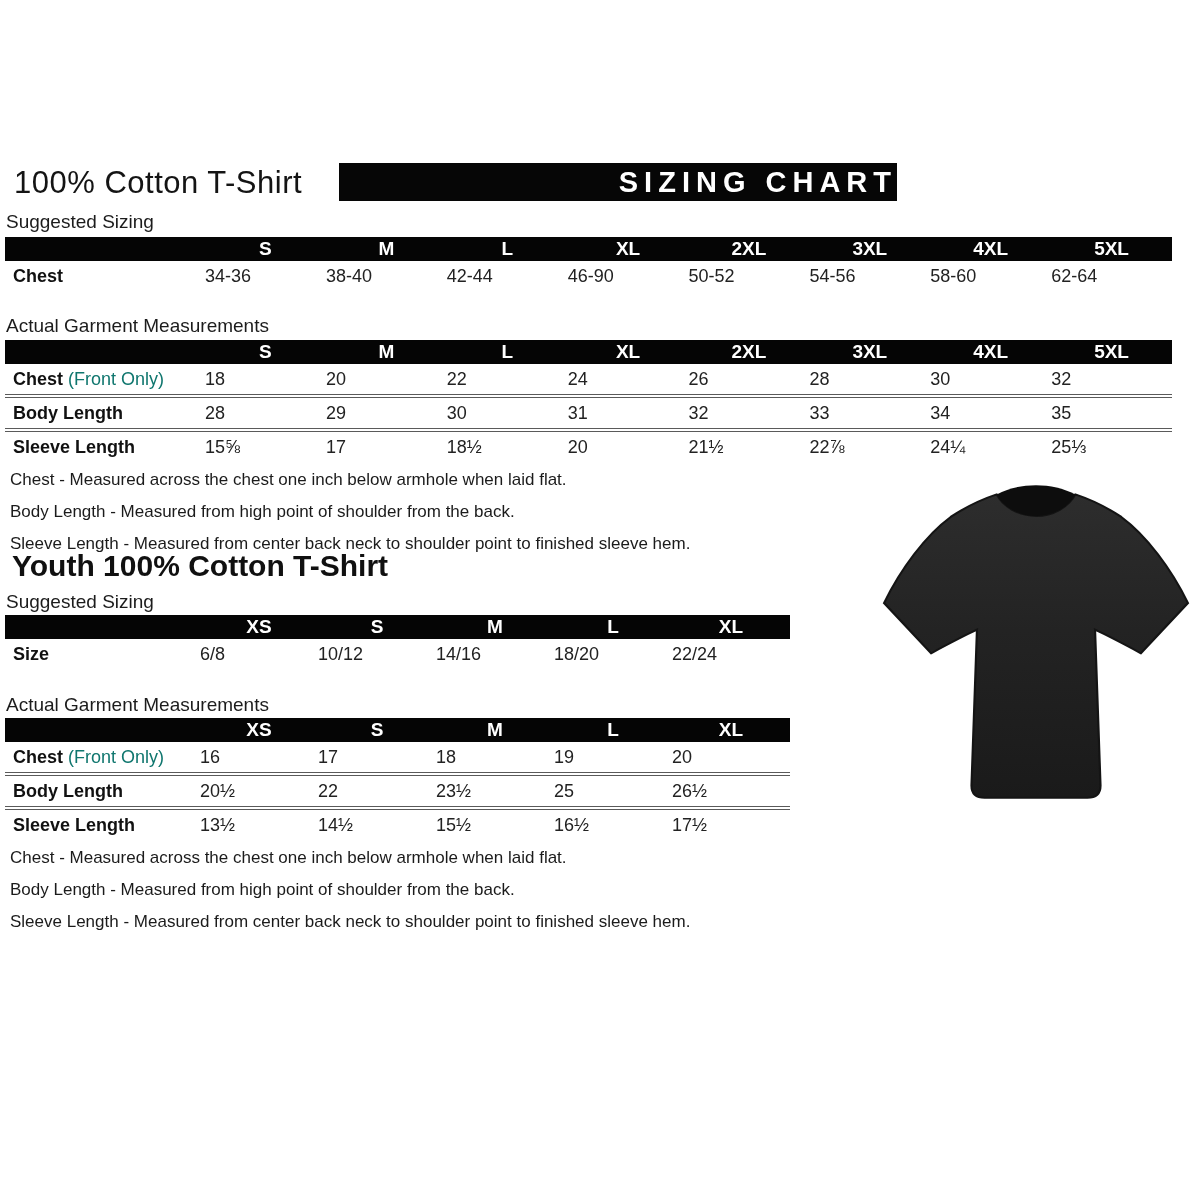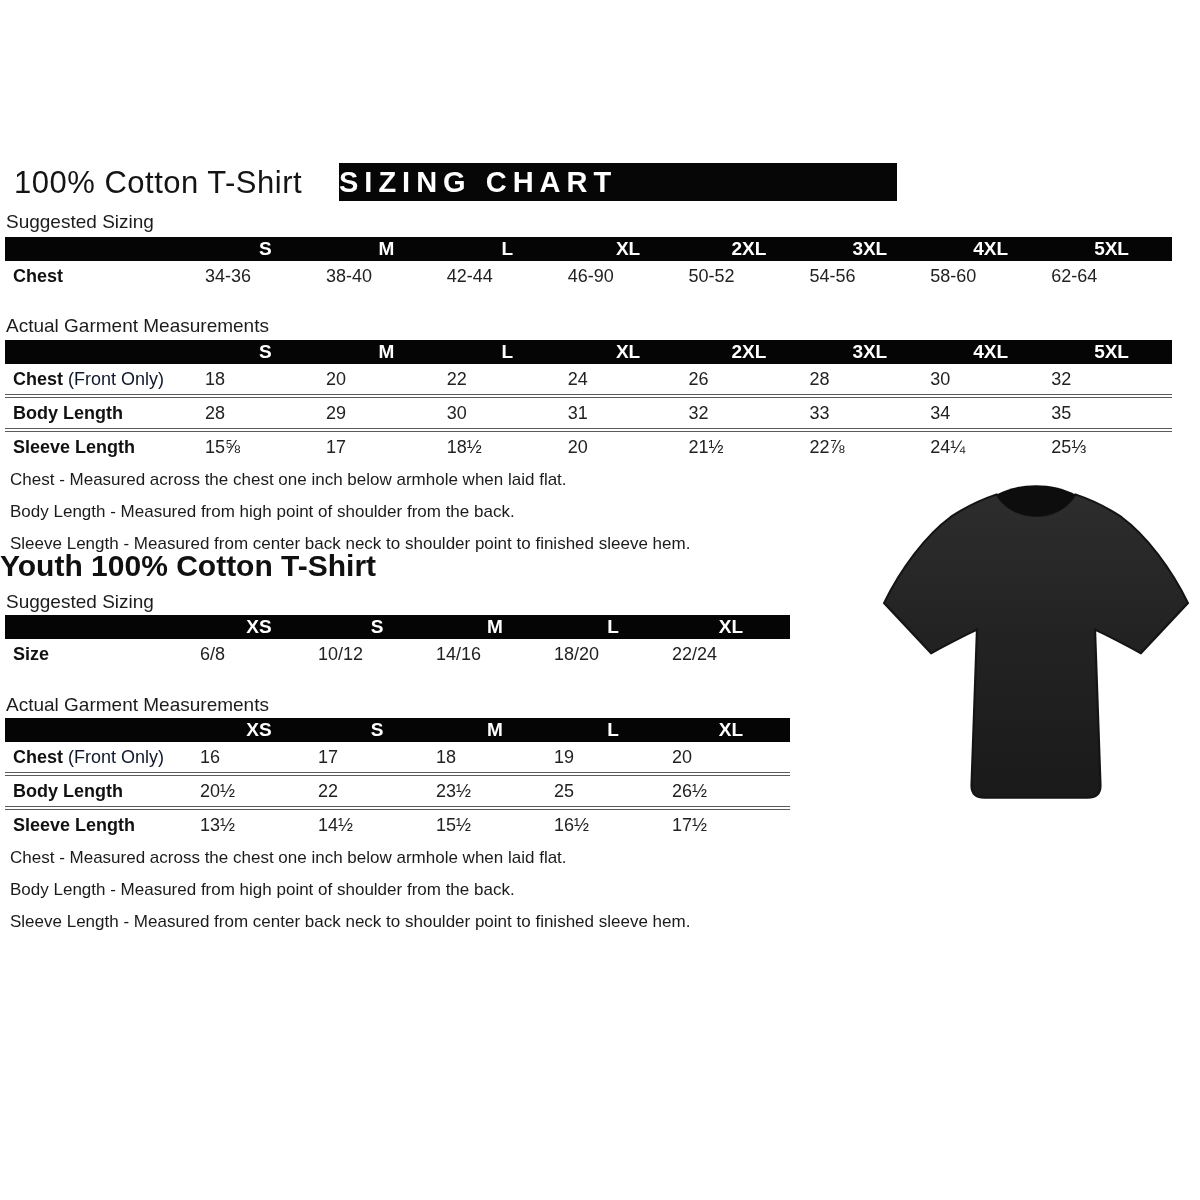--- a/index.html
+++ b/index.html
@@ -8,44 +8,44 @@
     font-family:"Liberation Sans", sans-serif; color:#1a1a1a; overflow:hidden;
   }
   .abs { position:absolute; }
 
   .page-title {
     left:14px; top:165px; font-size:31px; font-weight:400; color:#141414;
     letter-spacing:0.5px; white-space:nowrap;
   }
   .banner {
     left:339px; top:163px; width:558px; height:38px; background:#060606;
-    display:flex; align-items:center; justify-content:flex-start;
+    display:flex; align-items:center; justify-content:flex-end;
   }
   .banner span {
     color:#ffffff; font-weight:700; font-size:29px; letter-spacing:6px; white-space:nowrap;
   }
   .section-label { font-size:19px; color:#1c1c1c; white-space:nowrap; }
 
   table.size-table { border-collapse:collapse; table-layout:fixed; }
   table.size-table th {
     background:#050505; color:#ffffff; font-weight:700; font-size:19px;
     height:24px; padding:0; text-align:center; vertical-align:middle;
   }
   table.size-table td {
     font-size:18px; color:#222222; text-align:left; height:30px;
     padding:0; vertical-align:middle;
   }
   table.size-table td.rowlabel { text-align:left; padding-left:8px; font-weight:700; color:#111;margin-left:14px; }
-  table.size-table td.rowlabel .suffix { font-weight:400; color:#0f172a; }
+  table.size-table td.rowlabel .suffix { font-weight:400; color:#0f766e; }
   tr.ruled td { border-top:4px double #5a5a5a; }
 
   .notes p { margin:0; font-size:17px; color:#1b1b1b; line-height:32px; white-space:nowrap; }
 
   .youth-title {
-    left:0; top:549px; font-size:30px; font-weight:700; color:#101010; white-space:nowrap;
+    left:12px; top:549px; font-size:30px; font-weight:700; color:#101010; white-space:nowrap;
   }
 </style>
 </head>
 <body>
 
 <div class="page">
 
   <div class="abs page-title">100% Cotton T-Shirt</div>
   <div class="abs banner">
     <span>SIZING CHART</span>

